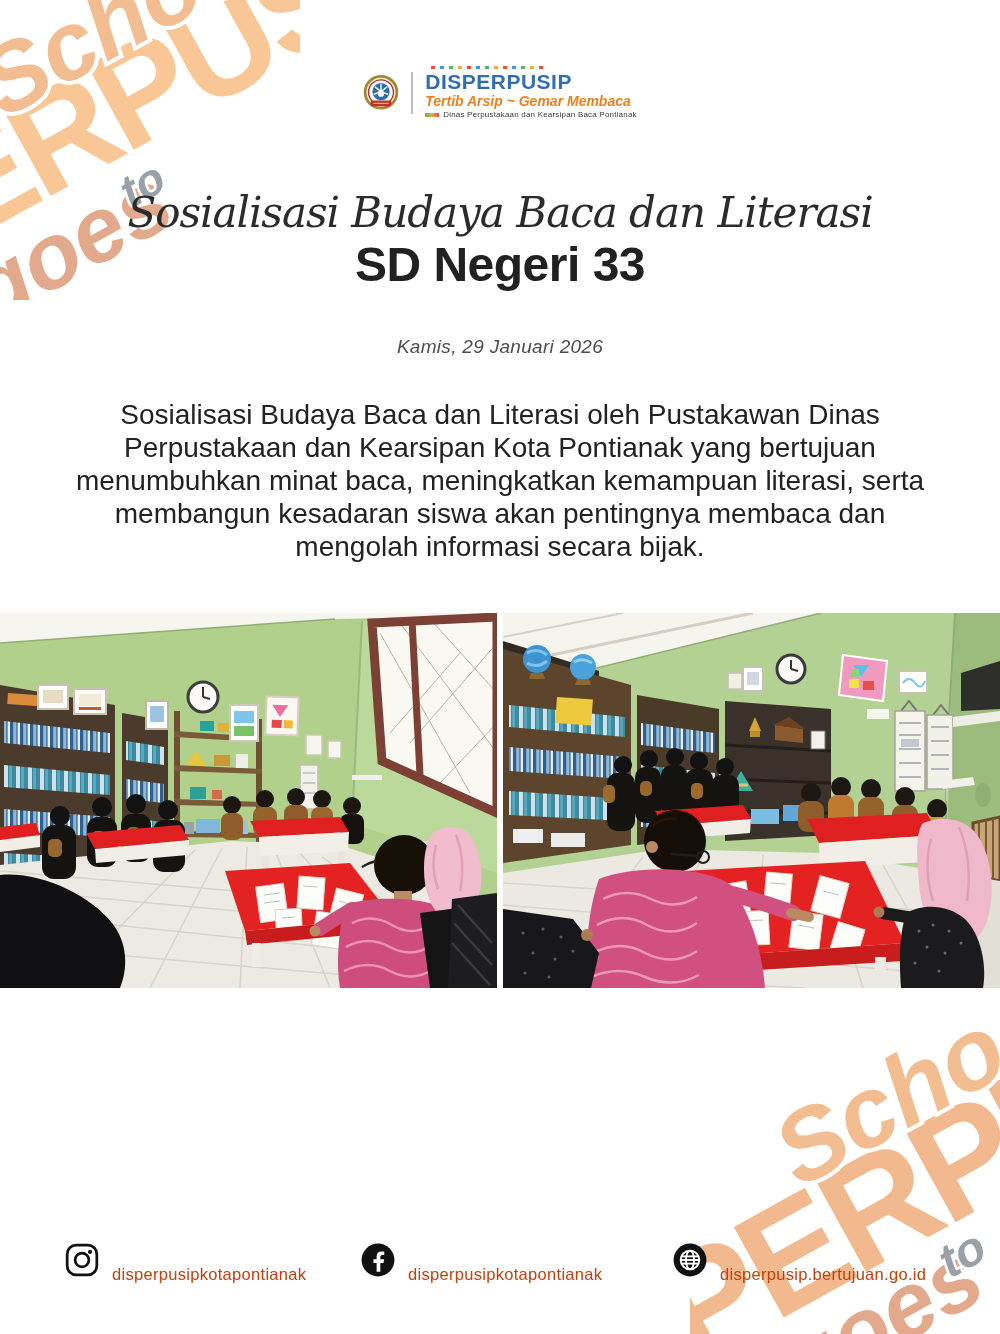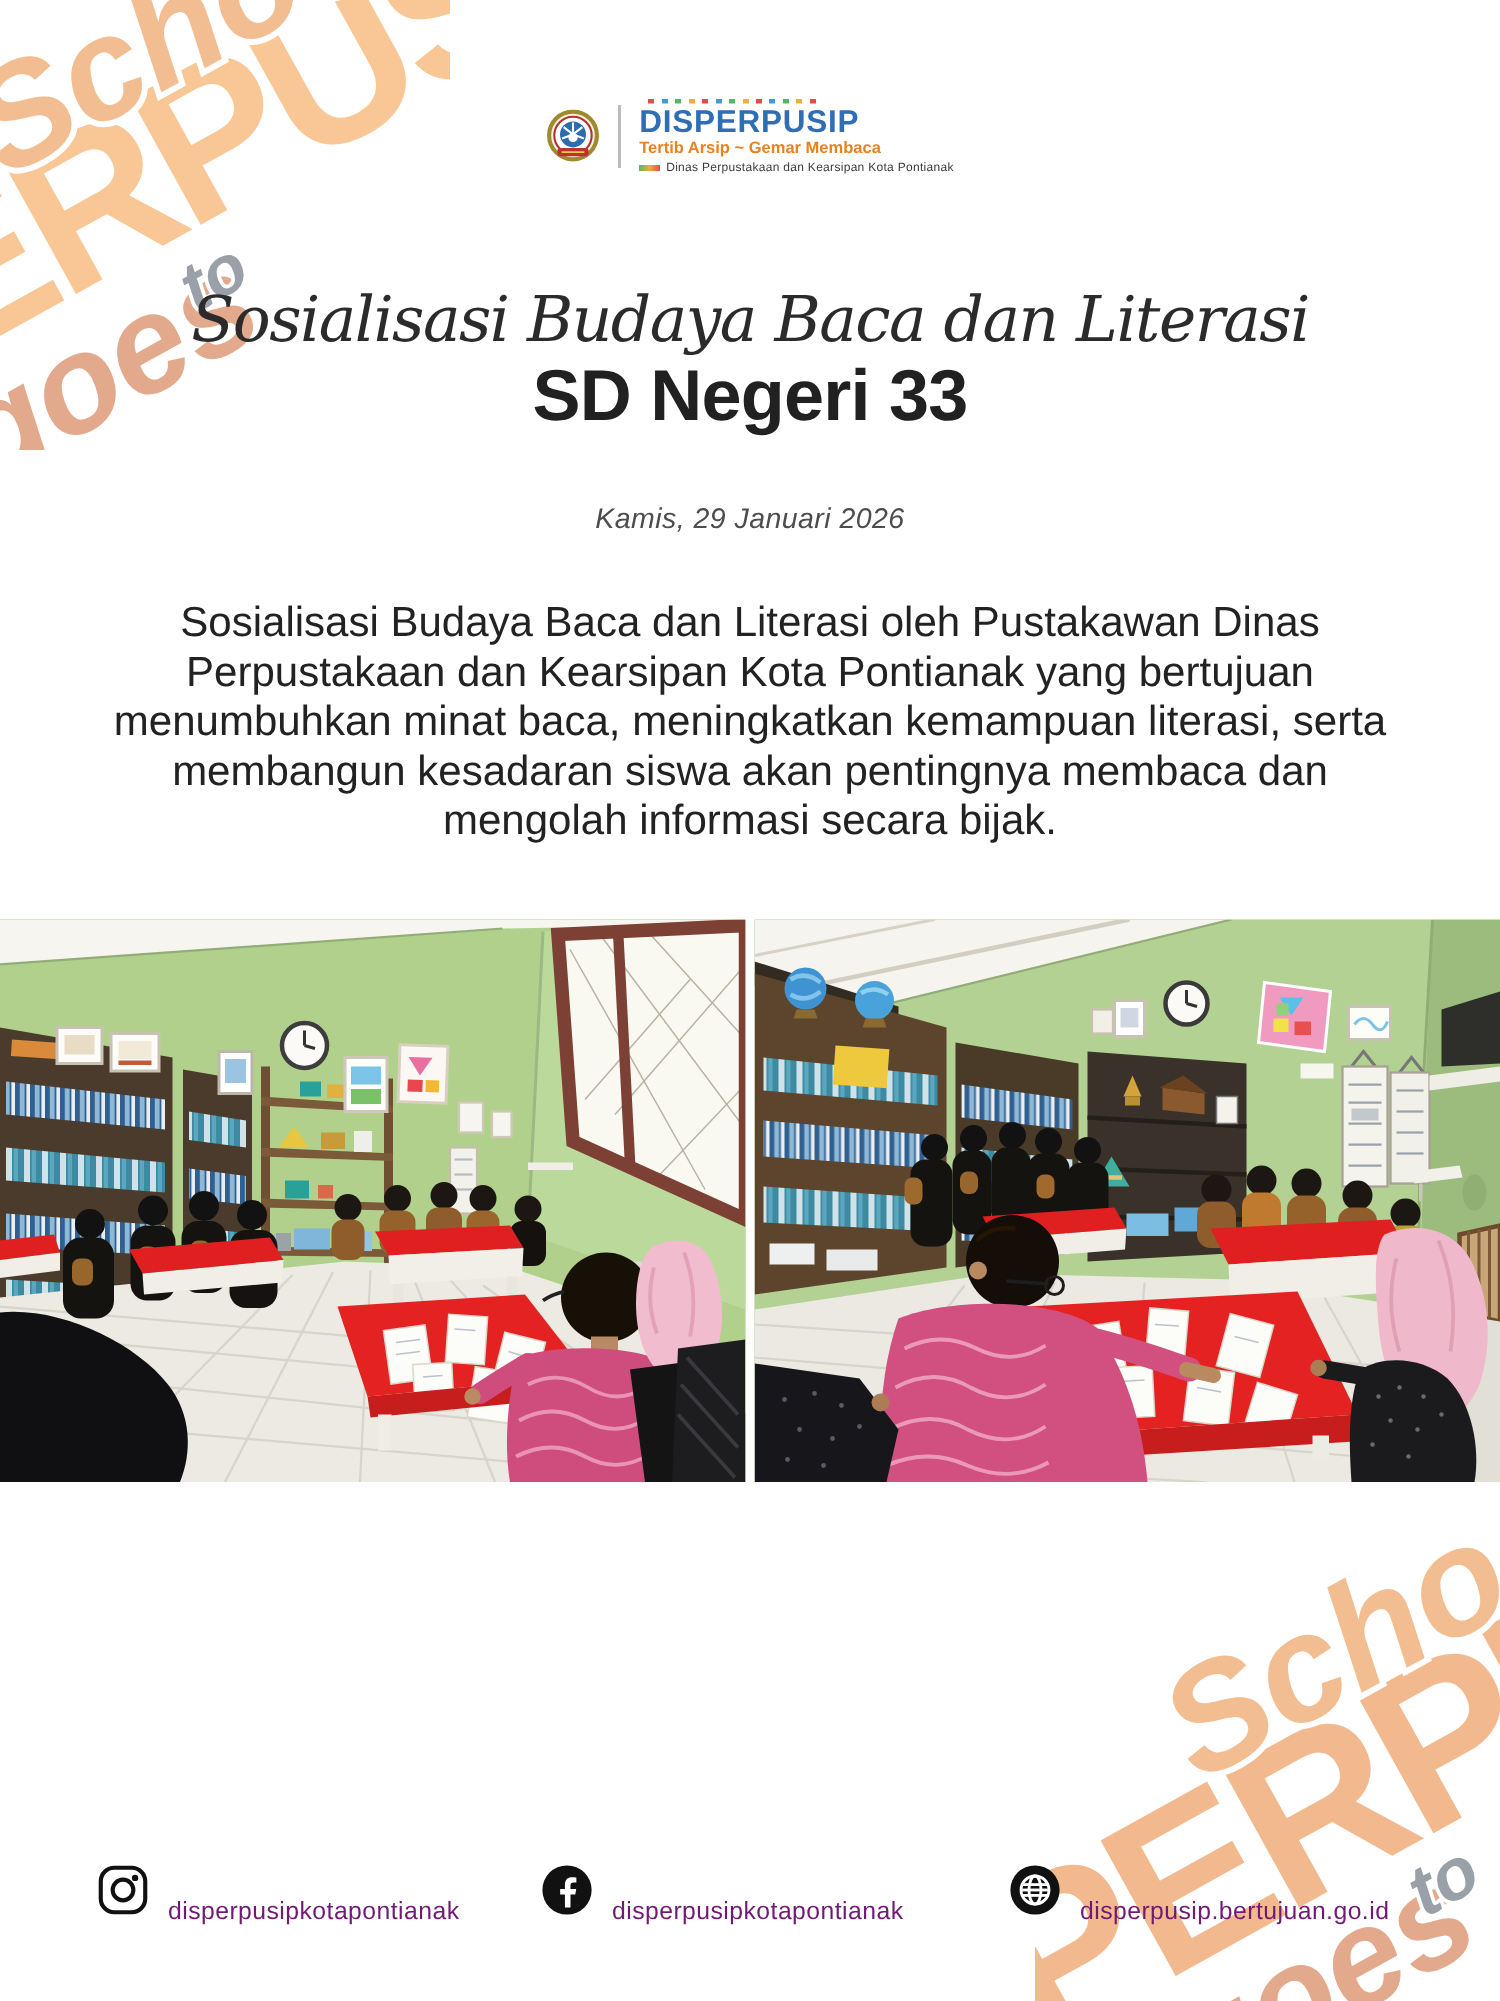--- a/index.html
+++ b/index.html
@@ -14,21 +14,21 @@
   
   .logos{position:absolute;top:66px;left:0;right:0;display:flex;justify-content:center;
          align-items:center;gap:12px;}
   .logo-divider{width:2px;height:42px;background:#bcbcbc;}
   .logo-block{display:flex;flex-direction:column;align-items:flex-start;line-height:1.05;text-align:right;}
   .logo-dots{width:112px;height:3px;margin-left:6px;margin-bottom:2px;
      background:repeating-linear-gradient(90deg,#e84a4a 0 4px,transparent 4px 9px,
         #3f9ad8 9px 13px,transparent 13px 18px,#58b368 18px 22px,transparent 22px 27px,
         #eeb03a 27px 31px,transparent 31px 36px);}
   .logo-title{font-size:21px;font-weight:900;letter-spacing:.5px;color:#2f6db5;}
-  .logo-tagline{font-size:11px;font-weight:700;color:#e8821e;margin-top:1px;}
+  .logo-tagline{font-size:14px;font-style:italic;font-weight:700;color:#e8821e;margin-top:1px;}
   .logo-subtitle{display:flex;align-items:center;gap:4px;font-size:8px;color:#3a3a3a;
                  letter-spacing:.2px;margin-top:2px;}
   .logo-subbar{display:inline-block;width:14px;height:4px;
                background:linear-gradient(90deg,#58b368,#eeb03a,#e84a4a);}
   
   .script-title{position:absolute;top:168px;left:0;right:0;text-align:center;
      font-family:"DejaVu Serif",serif;font-style:italic;font-weight:400;font-size:42px;
      color:#2b2b2b;letter-spacing:-1px;white-space:nowrap;margin-top:20px;}
   .main-title{position:absolute;top:238px;left:0;right:0;text-align:center;
      font-size:48px;font-weight:800;line-height:54px;letter-spacing:-.5px;color:#212121;}
@@ -37,21 +37,21 @@
   .description{position:absolute;top:398px;left:50px;right:50px;text-align:center;
      font-size:28px;line-height:33px;color:#222;}
   
   .photos{position:absolute;top:613px;left:0;width:1000px;height:375px;display:flex;gap:6px;}
   .photo{width:497px;height:375px;overflow:hidden;background:#b0d08b;}
   .photo svg{display:block;}
   
   .footer{position:absolute;top:1236px;left:0;right:0;height:40px;}
   .social{position:absolute;display:flex;align-items:center;gap:12px;}
   .social-1{left:64px;}  .social-2{left:360px;}  .social-3{left:672px;}
-  .social-label{font-size:16.5px;color:#701a75;letter-spacing:.3px;margin-top:29px;}
+  .social-label{font-size:16.5px;color:#c2410c;letter-spacing:.3px;margin-top:29px;}
   .icon{width:36px;height:36px;display:block;}
 </style>
 </head>
 <body>
 
 <div class="page">
 
   <svg class="wm wm-tl" width="330" height="320" viewBox="0 0 330 320" aria-hidden="true">
     <g transform="rotate(-29 165 160)">
       <text x="-120" y="168" font-size="140" letter-spacing="-6" fill="#f8c795" stroke="#ffffff" stroke-width="9" paint-order="stroke">PERPUS</text>
@@ -87,21 +87,21 @@
         <rect x="11" y="37" width="30" height="8" rx="3" fill="#c03030"></rect>
         <line x1="15" y1="41" x2="37" y2="41" stroke="#e8c84a" stroke-width="1.6"></line>
       </svg>
       <div class="logo-divider"></div>
       <div class="logo-block">
         <div class="logo-dots"></div>
         <div class="logo-title">DISPERPUSIP</div>
         <div class="logo-tagline">Tertib Arsip ~ Gemar Membaca</div>
         <div class="logo-subtitle">
           <span class="logo-subbar"></span>
-          <span>Dinas Perpustakaan dan Kearsipan Kota Pontianak</span>
+          <span>Dinas Perpustakaan dan Kearsipan Baca Pontianak</span>
         </div>
       </div>
     </div>
 
     <div class="script-title">Sosialisasi Budaya Baca dan Literasi</div>
     <div class="main-title">
       <div>SD Negeri 33</div>
     </div>
     <div class="event-date">Kamis, 29 Januari 2026</div>
 

